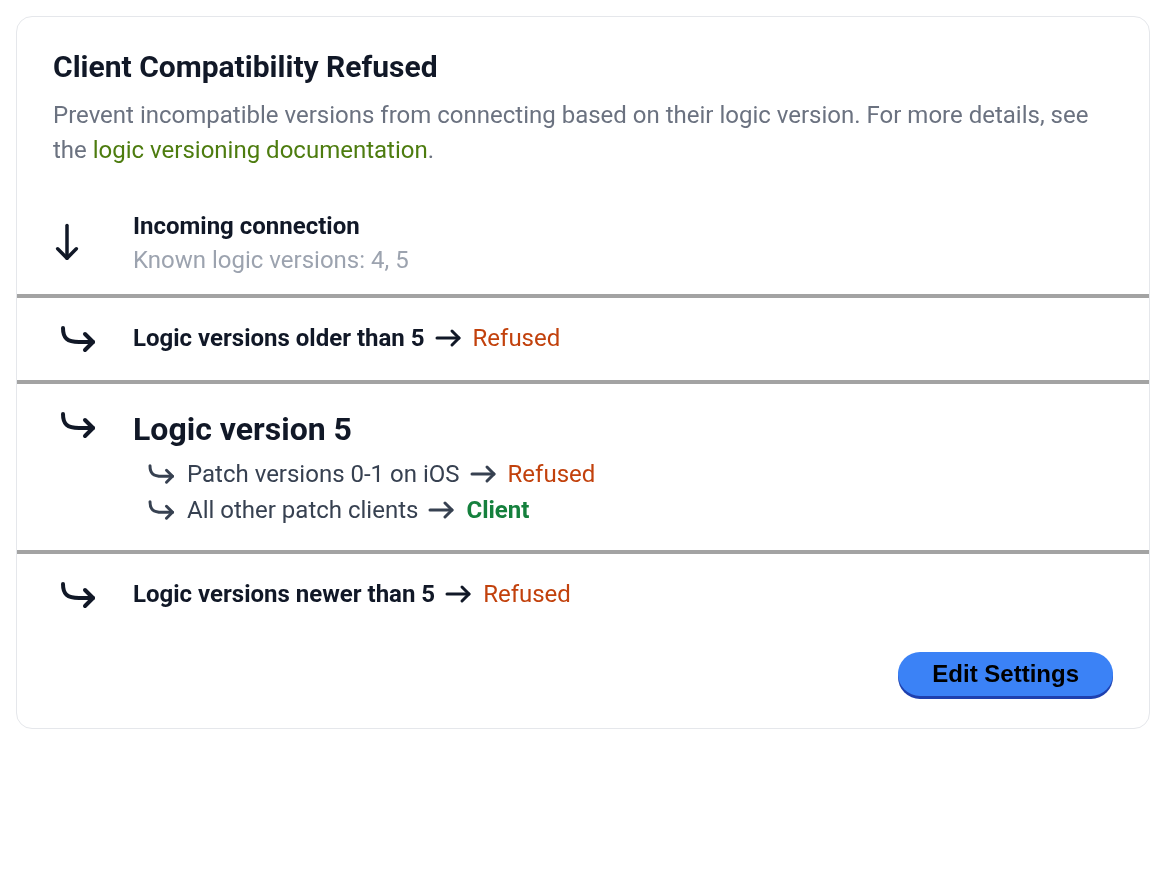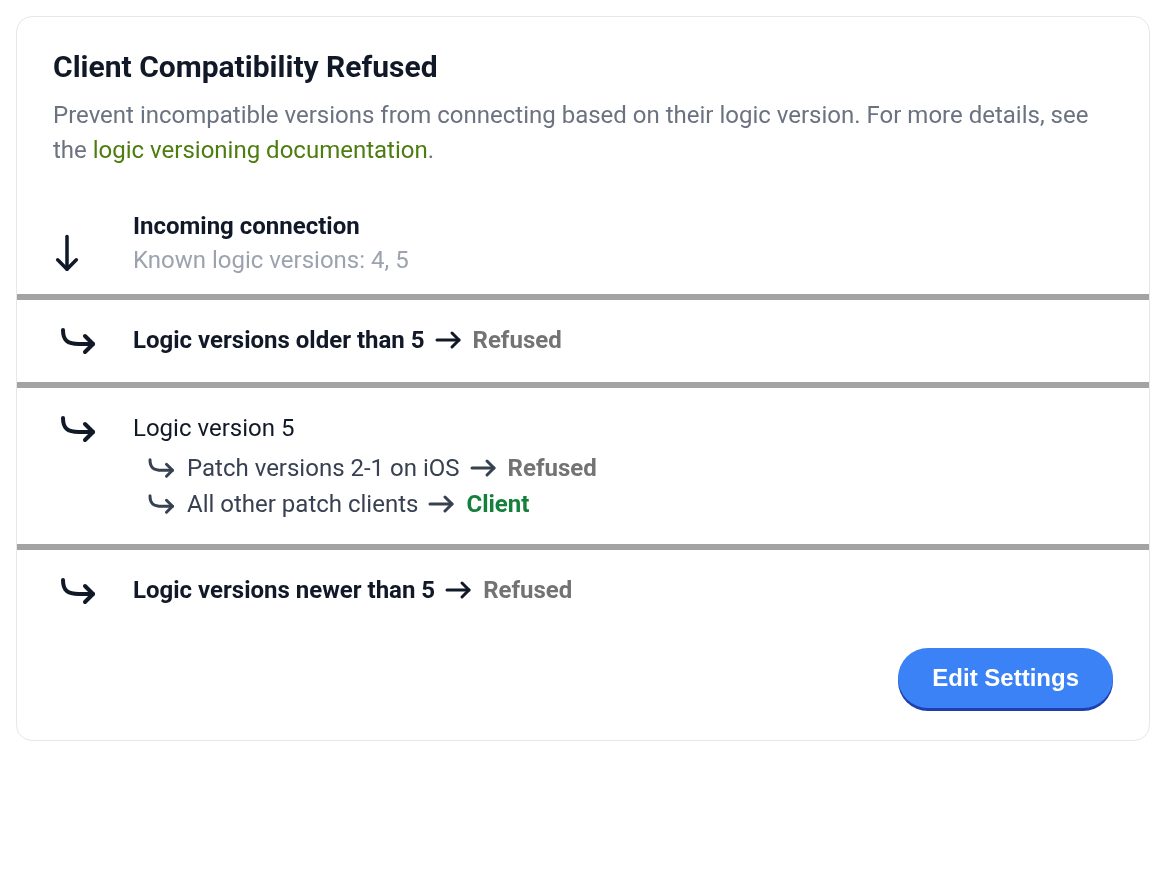--- a/index.html
+++ b/index.html
@@ -33,25 +33,25 @@
       color: #6b7280;
       line-height: 1.45;
     }
     .card-desc a {
       color: #4d7c0f;
       text-decoration: none;
     }
     .section-incoming {
       padding: 20px 36px 20px 36px;
       display: flex;
-      align-items: flex-end;
+      align-items: center;
       gap: 28px;
     }
     .section-rule {
-      border-top: 6px solid #a3a3a3;
+      border-top: 4px solid #a3a3a3;
       padding: 26px 36px;
       display: flex;
       align-items: flex-start;
       gap: 28px;
     }
     .icon-col {
       flex: 0 0 52px;
       display: flex;
       justify-content: flex-start;
       padding-top: 0px;
@@ -75,63 +75,63 @@
     .rule-line {
       font-size: 24px;
       font-weight: 700;
       color: #111827;
       display: flex;
       align-items: center;
       flex-wrap: wrap;
       gap: 10px;
     }
     .rule-heading {
-      font-size: 24px;
-      font-weight: 400;
+      font-size: 32px;
+      font-weight: 700;
       color: #111827;
       margin-bottom: 12px;
     }
     .subrule {
       display: flex;
       align-items: center;
       gap: 10px;
       font-size: 24px;
       color: #374151;
       padding-left: 14px;
       margin-top: 8px;
     }
     .subrule-text {
       color: #374151;
       font-weight: 400;
     }
     .status-refused {
-      color: #737373;
-      font-weight: 700;
+      color: #c2410c;
+      font-weight: 400;
     }
     .status-allowed {
       color: #15803d;
       font-weight: 700;
     }
     .arrow-right-inline {
       display: inline-flex;
       align-items: center;
     }
     .card-footer {
       padding: 16px 36px 32px 36px;
       display: flex;
       justify-content: flex-end;
     }
     .edit-btn {
       background: #3b82f6;
-      color: #ffffff;
+      color: #000000;
       font-size: 24px;
       font-weight: 700;
       border: none;
       border-radius: 999px;
-      padding: 16px 34px;
+      padding: 8px 34px;
       cursor: pointer;
       box-shadow: 0 3px 0 0 #1e40af;
     }
     svg {
       display: block;
     }
   </style>
 </head>
 <body>
 
@@ -188,21 +188,21 @@
     <div class="body-col">
       <div class="rule-heading">Logic version 5</div>
 
       <div class="subrule">
         <span>
           <svg width="30" height="24" viewBox="0 0 40 30" fill="none" stroke="#374151" stroke-width="4" stroke-linecap="round" stroke-linejoin="round">
             <path d="M4 4 C 4 14, 8 18, 20 18 L 34 18"></path>
             <polyline points="26,10 34,18 26,26"></polyline>
           </svg>
         </span>
-        <span class="subrule-text">Patch versions 2-1 on iOS</span>
+        <span class="subrule-text">Patch versions 0-1 on iOS</span>
         <span class="arrow-right-inline">
           <svg width="28" height="20" viewBox="0 0 28 20" fill="none" stroke="#374151" stroke-width="3" stroke-linecap="round" stroke-linejoin="round">
             <line x1="2" y1="10" x2="24" y2="10"></line>
             <polyline points="17,3 24,10 17,17"></polyline>
           </svg>
         </span>
         <span class="status-refused">Refused</span>
       </div>
 
       <div class="subrule">

